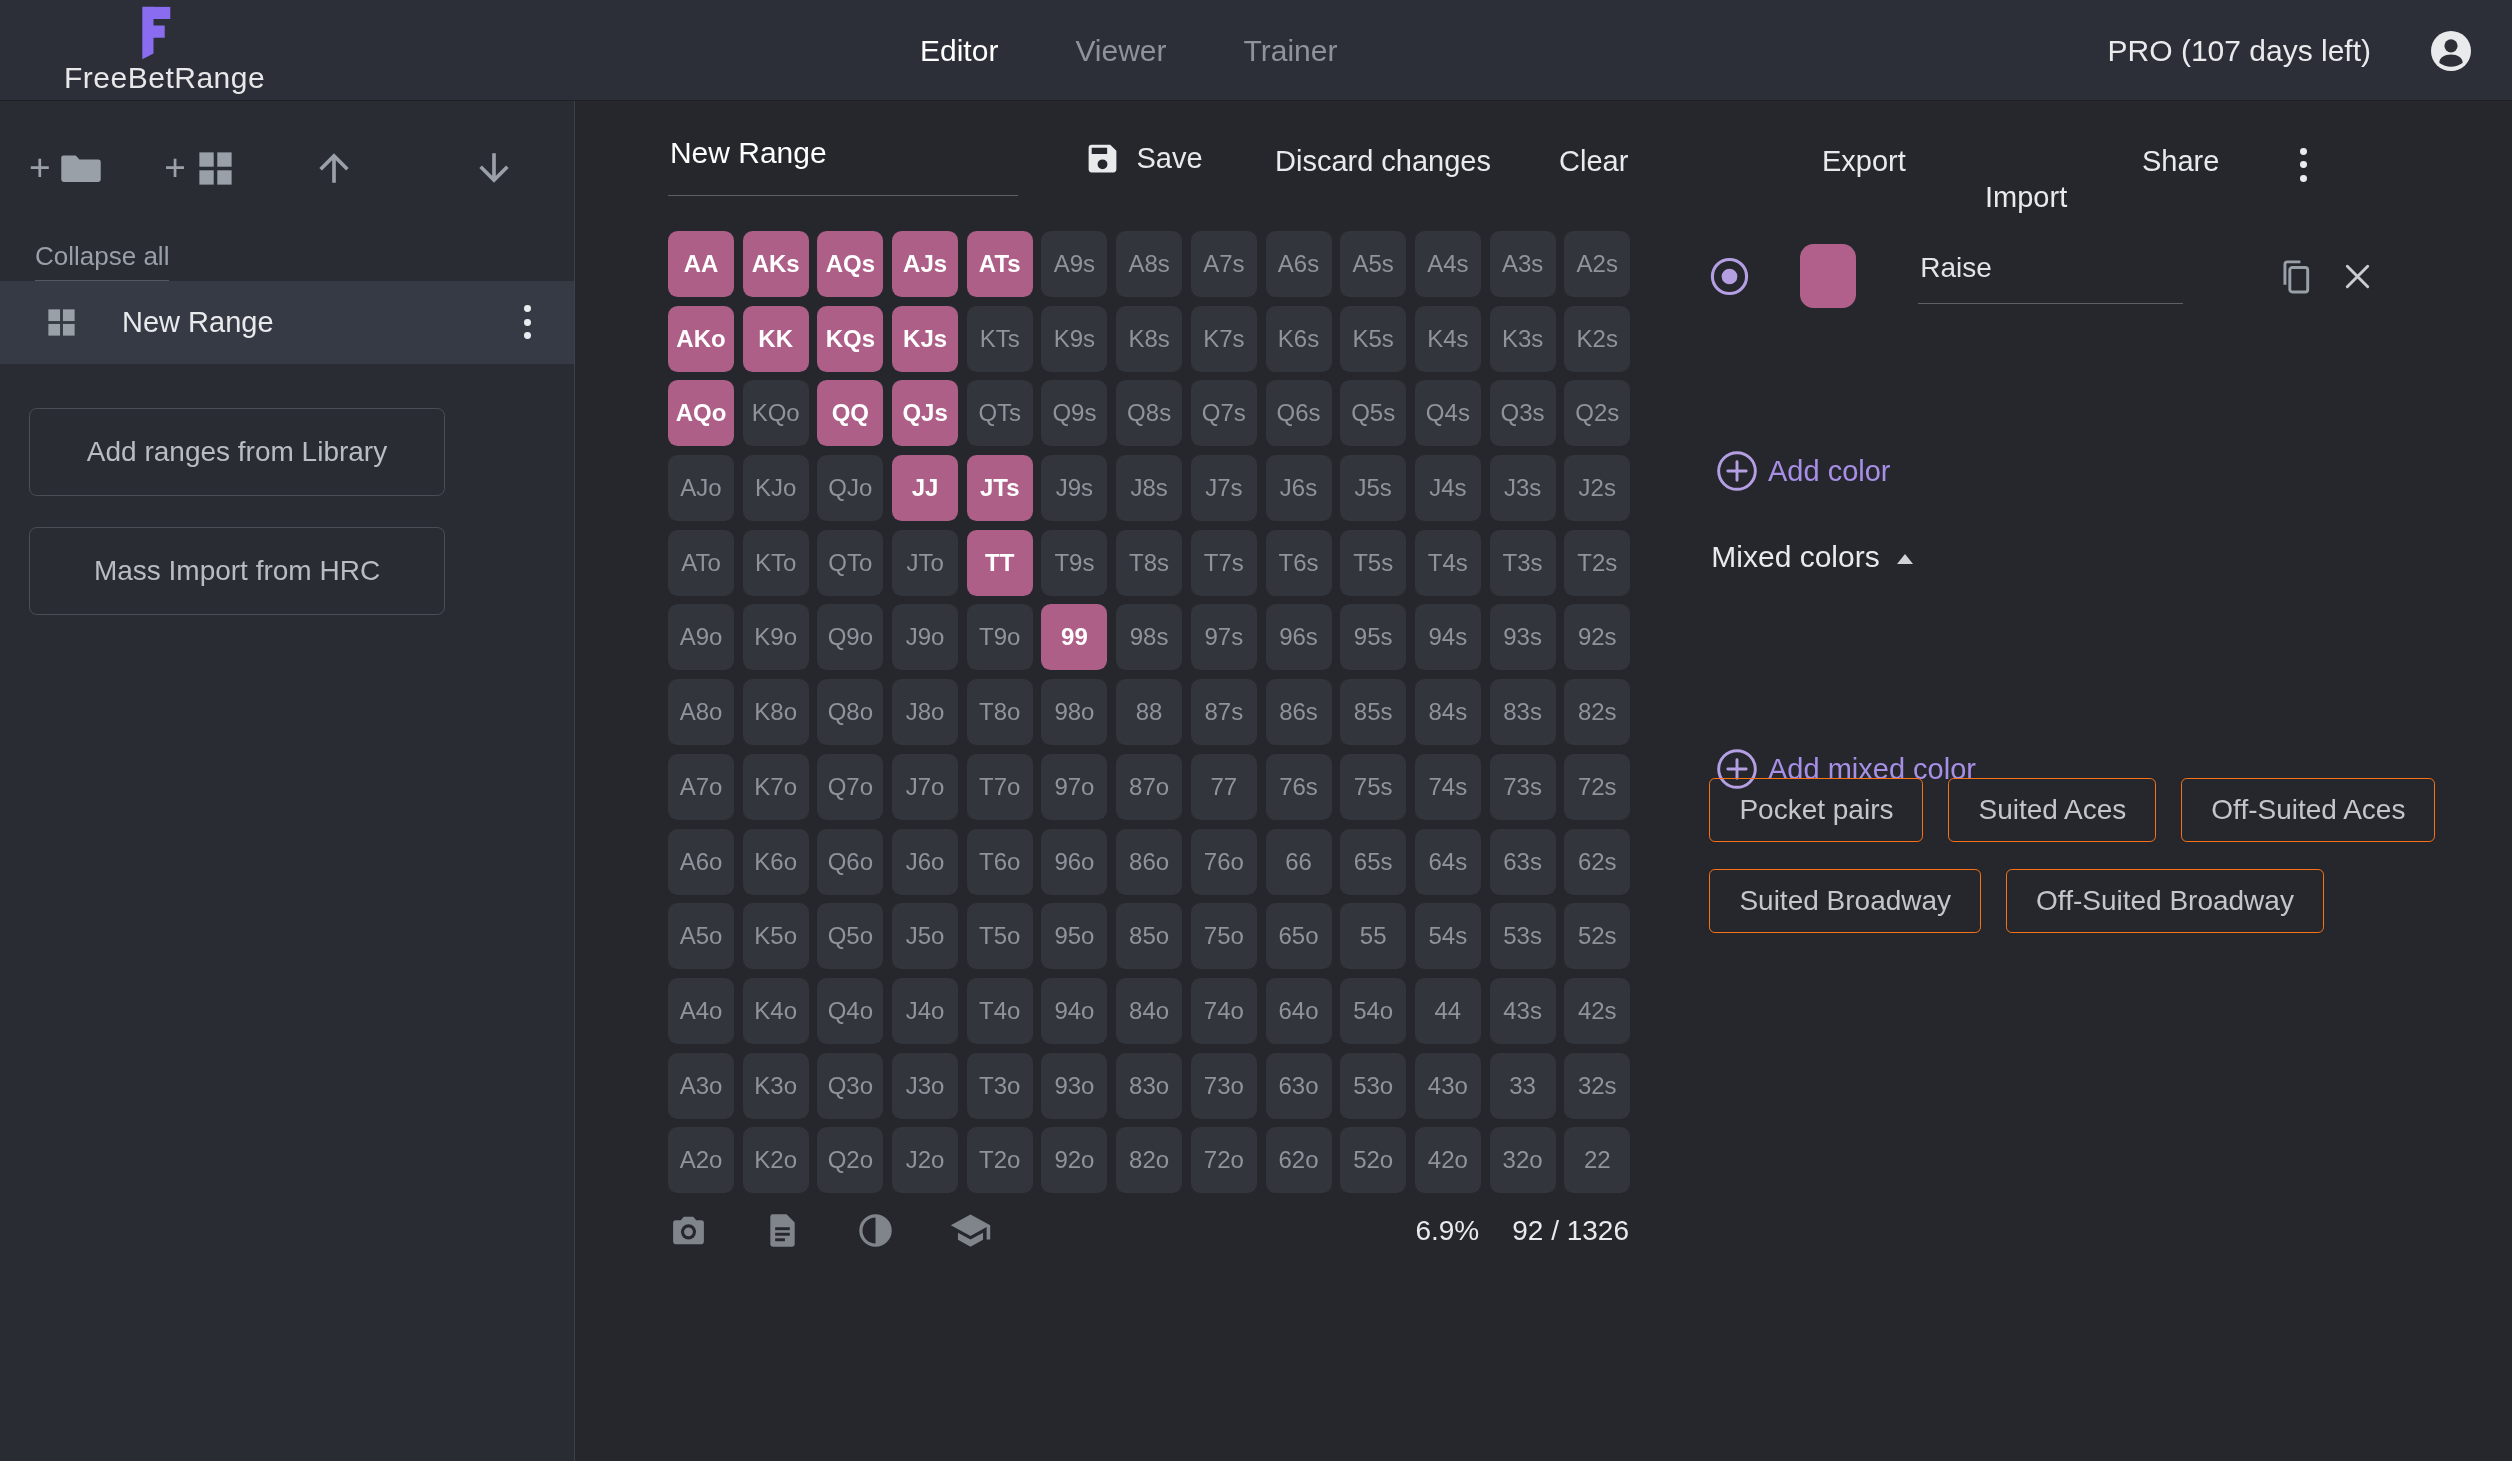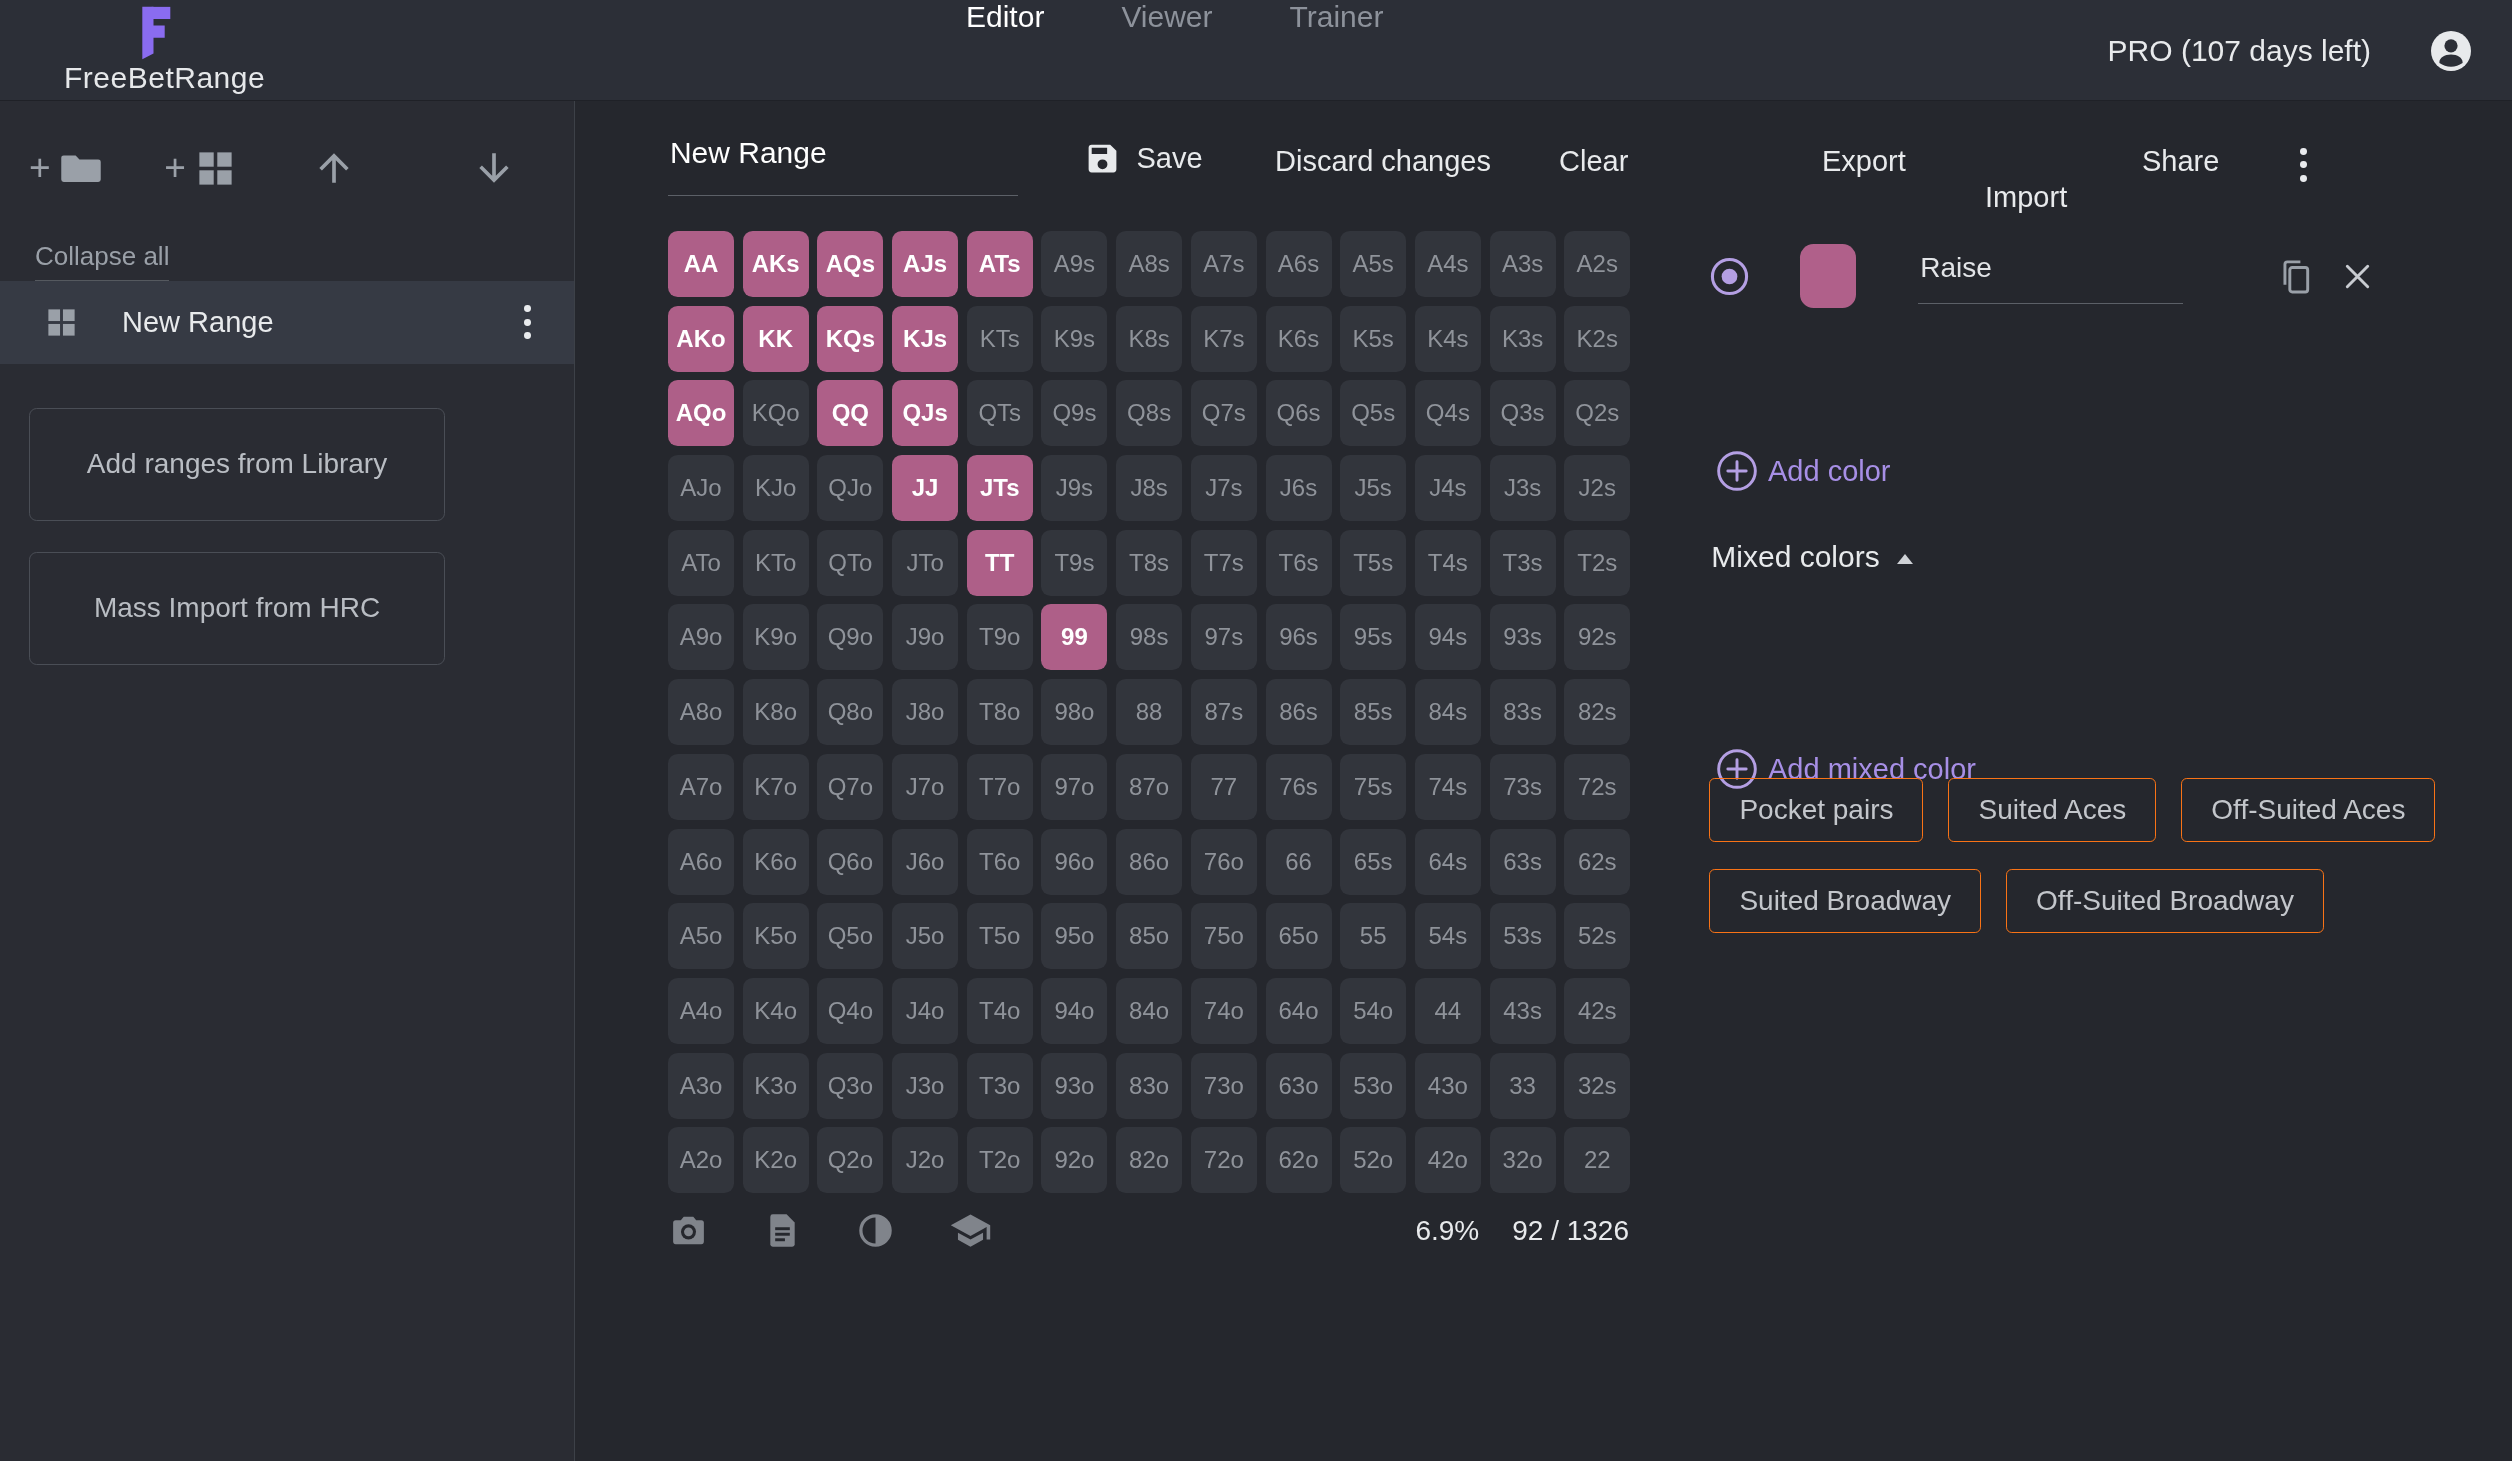--- a/index.html
+++ b/index.html
@@ -2,42 +2,42 @@
 <html style="--sel-color: #ae5f88;"><head>
 <meta charset="utf-8">
 <style>
   * { margin:0; padding:0; box-sizing:border-box; }
   html,body { width:2512px; height:1461px; background:#25272d; font-family:"Liberation Sans", sans-serif; overflow:hidden; }
 
   
   .topbar { position:absolute; left:0; top:0; width:2512px; height:101px; background:#2c2f37; display:flex; align-items:center; border-bottom:1px solid #1f2127; z-index:5; }
   .brand { display:flex; align-items:center; margin-left:41px;flex-direction:column; }
   .brand-name { color:#e6e8ea; font-size:30px; margin-left:23px; letter-spacing:0.5px; }
-  .nav { position:absolute; left:966px; top:0; height:101px; display:flex; gap:77px; }
+  .nav { position:absolute; left:920px; top:0; height:101px; display:flex; align-items:center; gap:77px; }
   .nav-item { font-size:30px; color:#8d929b; cursor:pointer; }
   .nav-item.active { color:#ffffff; }
   .top-right { position:absolute; right:37px; top:0; height:101px; display:flex; align-items:center; gap:56px; }
   .plan { color:#e8eaec; font-size:30px; }
 
   
   .sidebar { position:absolute; left:0; top:101px; width:575px; bottom:0; background:#2a2c33; border-right:1.9px solid #3d4148; }
   .side-toolbar { display:flex; align-items:center; padding:44px 58px 0 29px; }
   .icon-btn { display:flex; align-items:center; color:#9aa0a8; cursor:pointer; }
   .plus-sign { font-size:37px; color:#9aa0a8; margin-right:7.7px; font-weight:400; }
   .tb-gap { margin-left:60px; }
   .tb-push { margin-left:auto; }
   .tb-arrow-gap { margin-left:116px; }
   .collapse-link { display:inline-block; margin:50px 0 0 35px; font-size:26px; color:#9aa0a8; padding-bottom:7.7px; border-bottom:1.9px solid #55595f; cursor:pointer; }
   .tree { margin-top:39px; }
   .tree-row { height:93px; display:flex; align-items:center; padding-left:44px; gap:43px; font-size:29px; color:#e3e5e8; cursor:pointer; }
   .sel-row { height:83px; background:#363a44; display:flex; align-items:center; padding:0 39px 0 44px; gap:43px; font-size:29px; color:#e8eaec; cursor:pointer; }
   .sel-row .kebab { margin-left:auto; }
   .kebab { display:flex; flex-direction:column; gap:6.8px; cursor:pointer; padding:3.9px; }
   .kebab i { width:6.8px; height:6.8px; border-radius:50%; background:#e9ebee; display:block; }
-  .side-btn { display:flex; align-items:center; justify-content:center; width:416px; height:113px; margin:44px 0 0 29px; border:1px solid #4a4e56; border-radius:7.7px; color:#b9bdc3; font-size:28px; background:transparent; cursor:pointer; }
+  .side-btn { display:flex; align-items:center; justify-content:center; width:416px; height:88px; margin:44px 0 0 29px; border:1px solid #4a4e56; border-radius:7.7px; color:#b9bdc3; font-size:28px; background:transparent; cursor:pointer; }
   .side-btn + .side-btn { margin-top:31px; }
 
   
   .main { position:absolute; left:577px; top:101px; right:0; bottom:0; background:#25272d; }
   .range-title { position:absolute; left:91px; top:27px; width:350px; background:transparent; border:none; border-bottom:1.9px solid #5c6067; color:#ffffff; font-size:30px; padding:7.7px 1.9px 25px 1.9px; font-family:"Liberation Sans", sans-serif; outline:none; }
   .hbtn { position:absolute; top:44px; display:flex; align-items:center; gap:15.5px; color:#e8eaec; font-size:29px; cursor:pointer; background:transparent; border:none; font-family:"Liberation Sans", sans-serif; }
   .hbtn-save { left:507px; top:39px; }
   .hbtn-discard { left:698px; }
   .hbtn-clear { left:982px; }
   .hbtn-export { left:1245px; }

